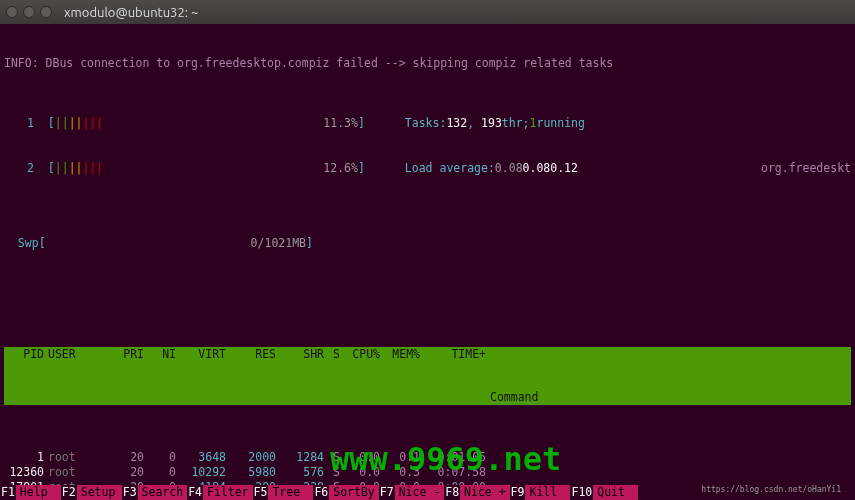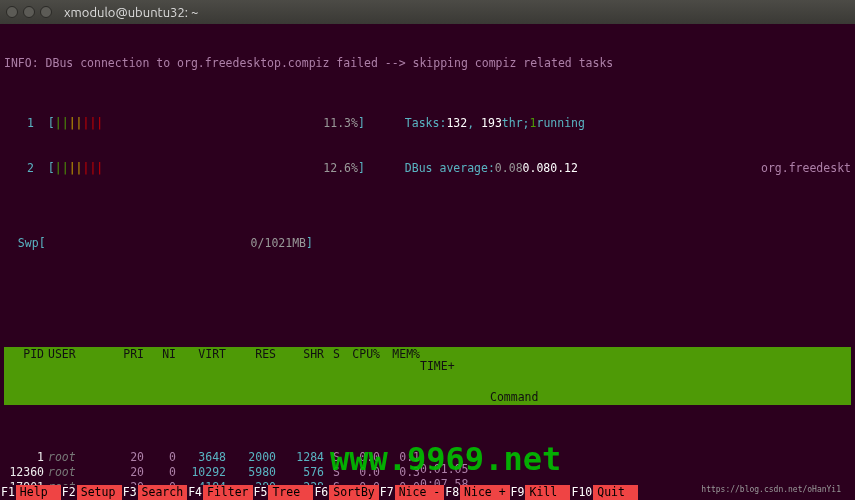--- a/index.html
+++ b/index.html
@@ -45,30 +45,30 @@
   .c-pid  { width: 40px; text-align: right; }
   .c-user { width: 58px; padding-left: 4px; }
   .c-pri  { width: 42px; text-align: right; }
   .c-ni   { width: 32px; text-align: right; }
   .c-virt { width: 50px; text-align: right; }
   .c-res  { width: 50px; text-align: right; }
   .c-shr  { width: 48px; text-align: right; }
   .c-s    { width: 16px; text-align: right; }
   .c-cpu  { width: 40px; text-align: right; }
   .c-mem  { width: 40px; text-align: right; }
-  .c-time { width: 70px; padding-right: 4px; margin-top: 12px;}
+  .c-time { width: 70px; text-align: right; padding-right: 4px;}
   .c-cmd  { flex: 1; overflow: hidden; margin-top: 43px; }
   .tbl .tr .purple { color: #ad7fa8; }
-  .tbl .tr .grey { color: #777; font-style: italic; }
+  .tbl .tr .grey { color: #777; }
   .tbl .tr .red { color: #ef2929; }
   .tree-line { color: #888; }
   .footer { position: absolute; bottom: 0; left: 0; right: 0; display: flex; background: #2c001e; height: 15px; }
   .footer .fitem { display: flex; border-radius: 7px; }
   .footer .fkey { color: #fff; padding: 0 1px; }
-  .footer .flabel { background: #ef4444; color: #000; padding: 0 4px; min-width: 45px; }
+  .footer .flabel { background: #be185d; color: #000; padding: 0 4px; min-width: 45px; }
   .wm1 { position: absolute; bottom: 22px; left: 330px; font-size: 32px; font-weight: bold; color: #00c000; opacity: 0.9; }
   .wm2 { position: absolute; bottom: 6px; right: 14px; font-size: 8px; color: #999; text-align: center; }
 </style>
 </head>
 <body>
 
 <div class="titlebar">
   <div class="btns">
     <div class="btn-circle"></div>
     <div class="btn-circle"></div>
@@ -79,21 +79,21 @@
 
 <div class="term">
   <div><span class="purple">INFO: </span><span class="purple">DBus connection to org.freedesktop.compiz failed --&gt; skipping compiz related tasks</span></div>
 
   <div class="rowb">
     <span style="width:30px; text-align:right" class="cyan">1</span><span class="cyan">  [</span><span class="bar-g">||</span><span class="bar-y">||</span><span class="bar-r">|||</span><span style="flex:0 0 220px"></span><span class="grey">11.3%</span><span class="cyan">]</span>
     <span style="width:40px"></span><span class="cyan">Tasks:</span> <span class="white">132</span><span class="cyan">, </span><span class="white">193</span> <span class="cyan">thr;</span> <span class="bar-g">1</span> <span class="cyan">running</span>
   </div>
   <div class="rowb">
     <span style="width:30px; text-align:right" class="cyan">2</span><span class="cyan">  [</span><span class="bar-g">||</span><span class="bar-y">||</span><span class="bar-r">|||</span><span style="flex:0 0 220px"></span><span class="grey">12.6%</span><span class="cyan">]</span>
-    <span style="width:40px"></span><span class="cyan">DBus average:</span> <span class="grey">0.08</span> <span class="white">0.08</span> <span class="white">0.12</span>
+    <span style="width:40px"></span><span class="cyan">Load average:</span> <span class="grey">0.08</span> <span class="white">0.08</span> <span class="white">0.12</span>
     <span style="flex:1"></span><span class="purple">org.freedeskt</span>
   </div>
 
 
   <div><span class="cyan">  </span><span class="cyan">Swp</span><span class="cyan">[</span><span style="display:inline-block;width:205px"></span><span class="grey"><span>0</span>/<span>1021MB</span></span><span class="cyan">]</span></div>
 
   <div style="height:6px"></div>
 
   <div class="header-row">
     <span class="c-pid">PID</span>

